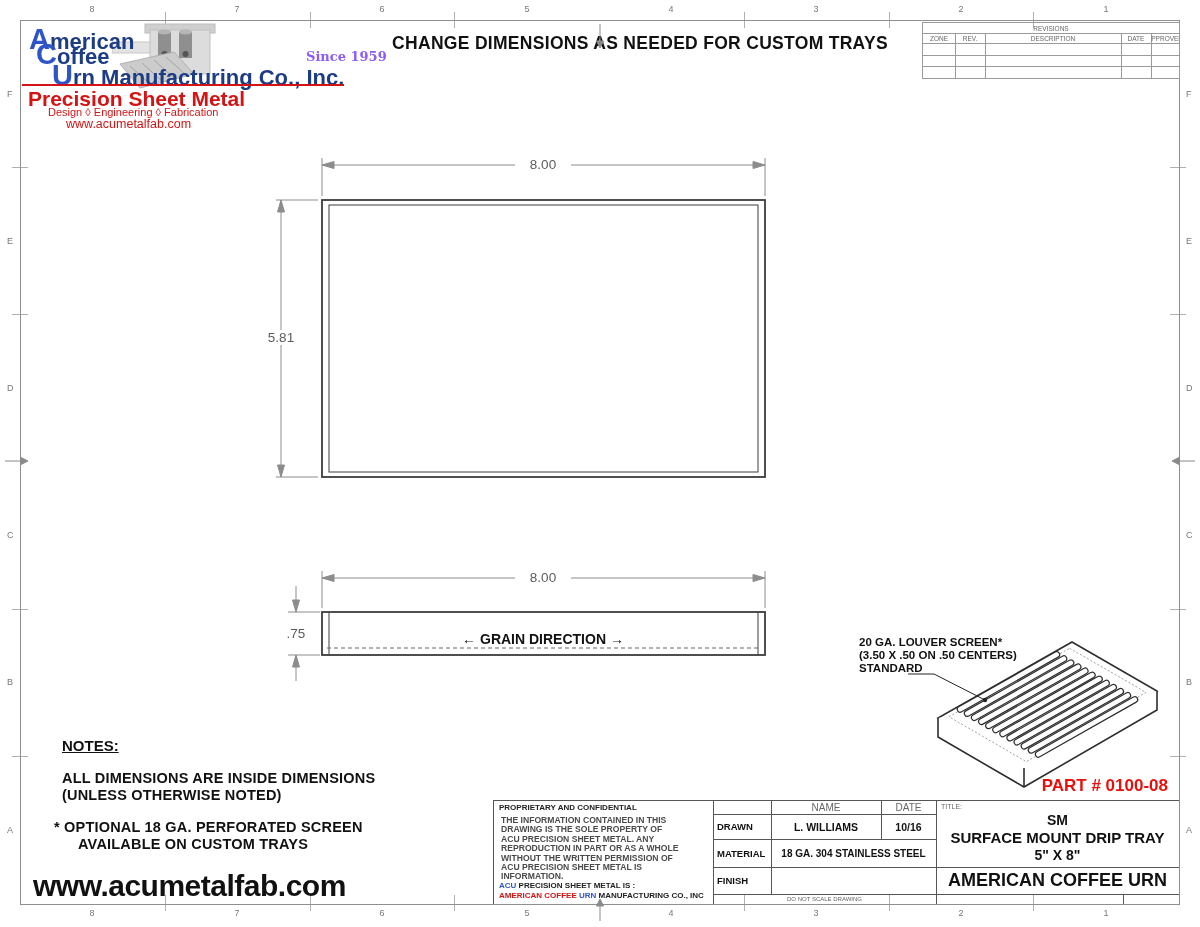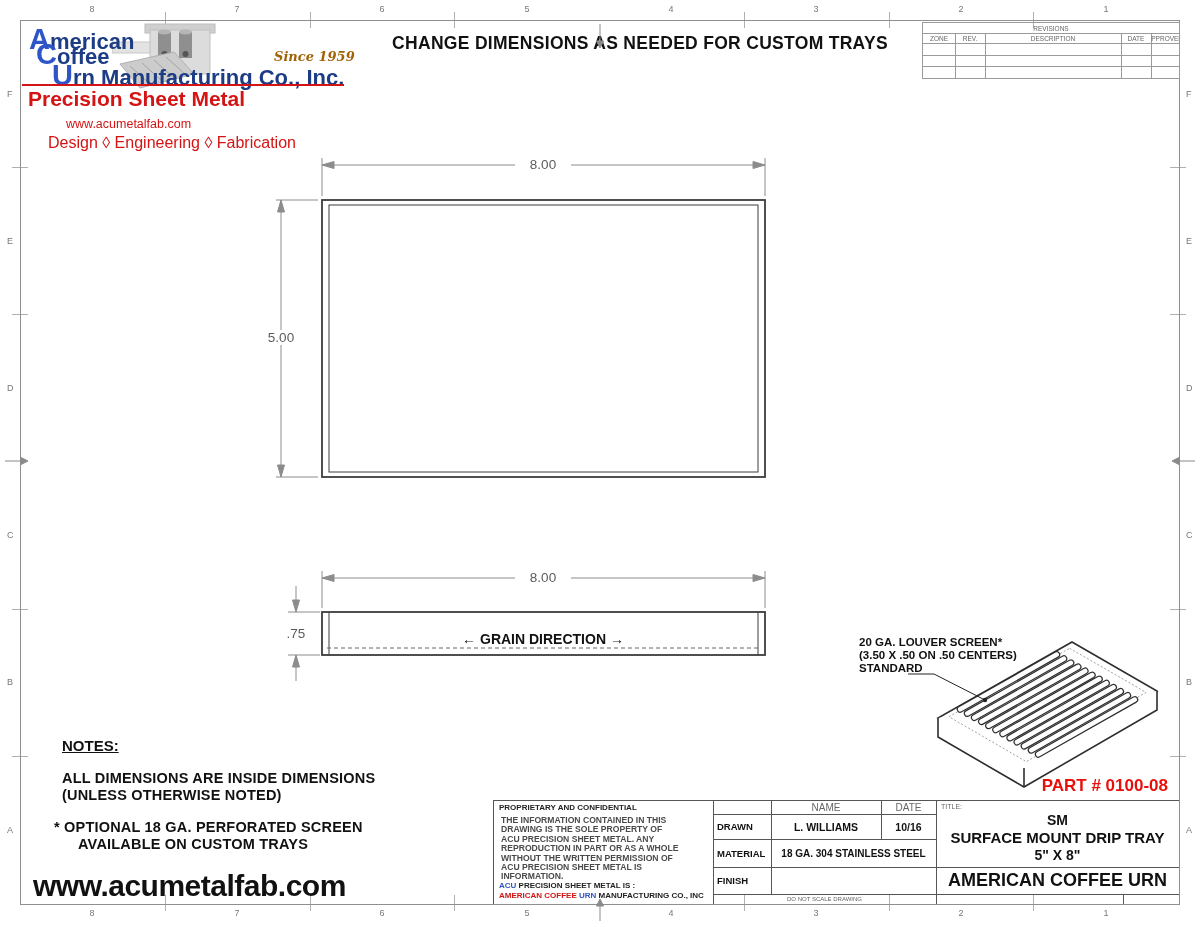--- a/index.html
+++ b/index.html
@@ -11,25 +11,25 @@
   .mcol { position:absolute; font-size:9px; color:#777; transform:translateX(-50%); }
   .mrow { position:absolute; font-size:9px; color:#777; transform:translateY(-50%); }
   .tickv { position:absolute; width:1px; height:16px; background:#b0b0b0; }
   .tickh { position:absolute; height:1px; width:16px; background:#b0b0b0; }
   .page-border { position:absolute; left:20px; top:20px; width:1158px; height:883px;
                  border:1px solid #8f8f8f; }
 
   
   .logo-line { position:absolute; font-weight:bold; color:#1c3c85; font-size:22px; line-height:1; white-space:nowrap; }
   .logo-line .ini { font-size:29px; color:#2e55c7; }
-  .since { position:absolute; font-family:"DejaVu Serif", serif; font-style:italic; font-weight:bold;
-           color:#a16207; font-size:13px; }
+  .since { position:absolute; font-family:"DejaVu Serif", serif; font-weight:bold;
+           color:#8b5cf6; font-size:13px;margin-left:32px; }
   .red-rule { position:absolute; left:22px; top:84px; width:322px; height:2px; background:#d41414; }
   .tagline { position:absolute; left:28px; top:87px; font-size:21px; font-weight:bold; color:#d41414; white-space:nowrap; }
-  .services { position:absolute; left:48px; top:106px; font-size:16px; color:#d41414; white-space:nowrap;margin-top:28px; }
+  .services { position:absolute; left:48px; top:106px; font-size:11px; color:#d41414; white-space:nowrap; }
   .logo-site { position:absolute; left:66px; top:117px; font-size:12.5px; color:#d41414; white-space:nowrap; }
 
   .heading { position:absolute; left:380px; top:33px; width:520px; text-align:center;
              font-size:17.5px; font-weight:bold; color:#111; letter-spacing:.3px; white-space:nowrap; }
 
   
   .rev { position:absolute; left:922px; top:22px; width:256px; height:55px; border:1px solid #9a9a9a; font-size:6.5px; color:#666; }
   .rev .cell { position:absolute; display:flex; align-items:center; justify-content:center; overflow:hidden; }
   .rev .hl { position:absolute; left:0; width:256px; height:1px; background:#9a9a9a; }
   .rev .vl { position:absolute; top:10px; width:1px; height:45px; background:#9a9a9a; }
@@ -266,21 +266,21 @@
         <line x1="1120.6" y1="691.4" x2="1024.1" y2="746.1"></line>
         <line x1="1127.7" y1="695.5" x2="1031.2" y2="750.2"></line>
         <line x1="1134.8" y1="699.6" x2="1038.3" y2="754.3"></line>
       </g>
       <polyline points="908,674 934,674 985,700" fill="none" stroke="#222" stroke-width="1"></polyline>
       <circle cx="985" cy="700" r="2.2" fill="#222"></circle>
     </g>
   </svg>
 
   <div class="dim" style="left:515px;top:157px;width:56px">8.00</div>
-  <div class="dim" style="left:258px;top:330px;width:46px">5.00</div>
+  <div class="dim" style="left:258px;top:330px;width:46px">5.81</div>
   <div class="dim" style="left:515px;top:570px;width:56px">8.00</div>
   <div class="dim" style="left:276px;top:626px;width:40px">.75</div>
 
   <div class="grain">←  GRAIN DIRECTION  →</div>
 
   <div class="callout">
     <div>20 GA. LOUVER SCREEN*</div>
     <div>(3.50 X .50 ON .50 CENTERS)</div>
     <div>STANDARD</div>
   </div>

